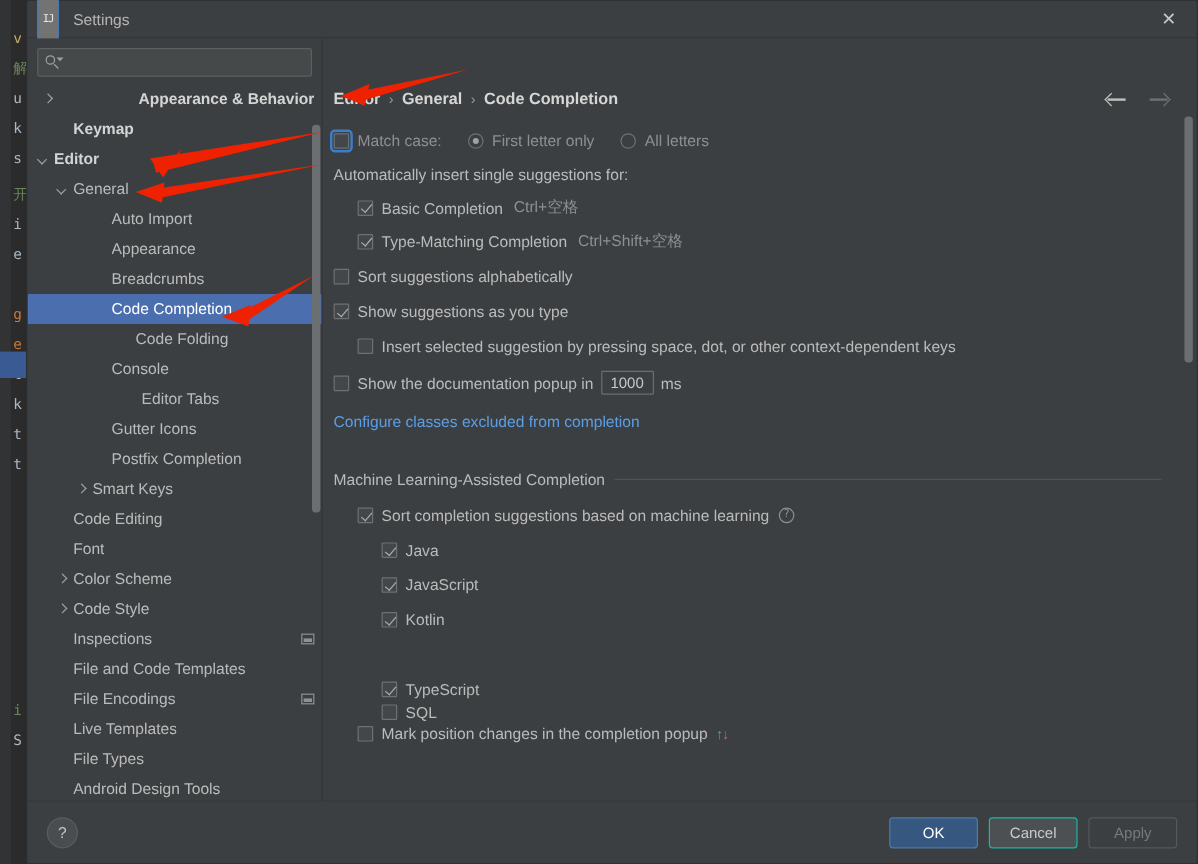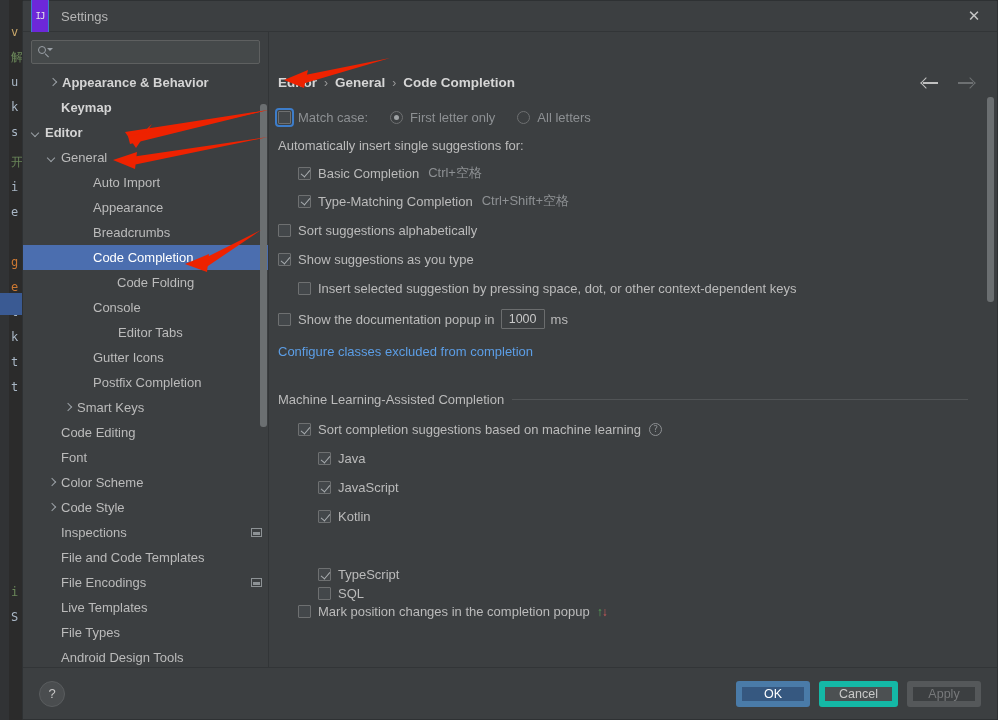--- a/index.html
+++ b/index.html
@@ -18,21 +18,21 @@
   
   #dialog{
     position:absolute;left:22px;top:0;width:976px;height:720px;
     background:#3c3f41;border:1px solid #2e3133;box-sizing:border-box;
     border-radius:2px 2px 0 0;
     display:flex;flex-direction:column;
   }
   
   #titlebar{height:30px;background:#3c3f41;display:flex;align-items:center;flex:0 0 auto;
             border-bottom:1px solid #323537;position:relative;}
-  #ij-icon{width:18px;height:35px;margin-left:8px;background:#6d28d9;border:1px solid #3d7dca;
+  #ij-icon{width:18px;height:35px;margin-left:8px;background:#737373;border:1px solid #3d7dca;
            box-sizing:border-box;display:flex;align-items:center;justify-content:center;
            font-family:"DejaVu Sans Mono",monospace;font-size:9px;color:#e8e8e8;letter-spacing:-1px;}
   #title-text{margin-left:12px;font-size:13px;color:#b5b5b5;}
   #close-btn{position:absolute;right:0;top:0;width:46px;height:30px;display:flex;
              align-items:center;justify-content:center;color:#c5c5c5;font-size:15px;cursor:default;}
   
   #dlg-body{flex:1 1 auto;display:flex;min-height:0;position:relative;}
   
   #sidebar{width:245px;flex:0 0 245px;background:#3c3f41;display:flex;flex-direction:column;
            border-right:1px solid #323537;position:relative;}
@@ -101,21 +101,21 @@
   .star{margin-left:8px;color:#9a9d9f;font-size:13px;}
   #content-scroll{position:absolute;right:3px;top:65px;width:7px;height:205px;background:#6b6f71;border-radius:3px;}
   
   #footer{height:52px;flex:0 0 auto;background:#3c3f41;border-top:1px solid #323537;
           display:flex;align-items:center;padding:0 16px;box-sizing:border-box;}
   #help-btn{width:24px;height:24px;border-radius:50%;background:#4a4d4f;border:1px solid #5a5d5f;
             display:flex;align-items:center;justify-content:center;color:#c7c7c7;font-size:13px;cursor:default;}
   #btns{margin-left:auto;display:flex;gap:9px;}
   .btn{min-width:74px;height:26px;padding:0 14px;border-radius:3px;font-size:12.5px;
        display:flex;align-items:center;justify-content:center;box-sizing:border-box;cursor:default;
-       border:6px solid #14b8a6;background:#4c5052;color:#c9c9c9;}
+       border:1px solid #14b8a6;background:#4c5052;color:#c9c9c9;}
   .btn.primary{background:#365880;border-color:#4a7ba8;color:#ffffff;}
   .btn.disabled{background:#3c3f41;border-color:#55585a;color:#77797b;}
   
   .ann{position:absolute;pointer-events:none;}
 </style>
 </head>
 <body>
 
 <div id="ide-bg">
   <div class="gutter"></div>
@@ -153,21 +153,21 @@
         <div id="search-box">
           <span class="mag">
             <span class="circ"></span>
               <span class="hand"></span>
               <span class="dd"></span>
           </span>
           <input id="search-input" type="text" placeholder="" style="">
         </div>
       </div>
       <div id="tree">
-          <div class="trow bold" style="padding-left: 25px;">
+          <div class="trow bold" style="padding-left: 12px; justify-content: space-between;">
             <span class="arrow collapsed"></span>
             <span class="tlabel">Appearance &amp; Behavior</span>
           </div>
           <div class="trow bold" style="padding-left: 24px;">
             <span class="arrow"></span>
             <span class="tlabel">Keymap</span>
           </div>
           <div class="trow bold" style="padding-left: 8px;">
             <span class="arrow expanded"></span>
             <span class="tlabel">Editor</span>
@@ -185,21 +185,21 @@
             <span class="tlabel">Appearance</span>
           </div>
           <div class="trow" style="padding-left: 56px;">
             <span class="arrow"></span>
             <span class="tlabel">Breadcrumbs</span>
           </div>
           <div class="trow sel" style="padding-left: 56px;">
             <span class="arrow"></span>
             <span class="tlabel">Code Completion</span>
           </div>
-          <div class="trow" style="padding-left: 80px;">
+          <div class="trow" style="padding-left: 52px; gap: 24px;">
             <span class="arrow"></span>
             <span class="tlabel">Code Folding</span>
           </div>
           <div class="trow" style="padding-left: 56px;">
             <span class="arrow"></span>
             <span class="tlabel">Console</span>
           </div>
           <div class="trow" style="padding-left: 56px; gap: 25px;">
             <span class="arrow"></span>
             <span class="tlabel">Editor Tabs</span>

